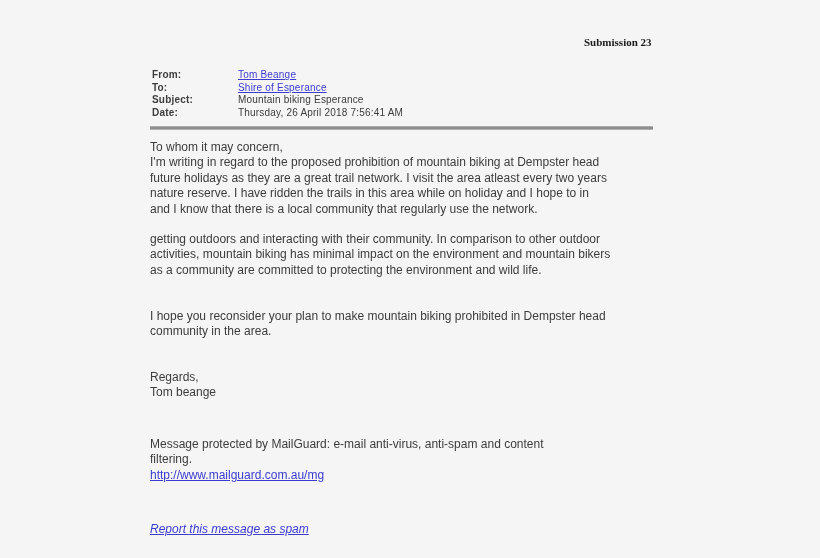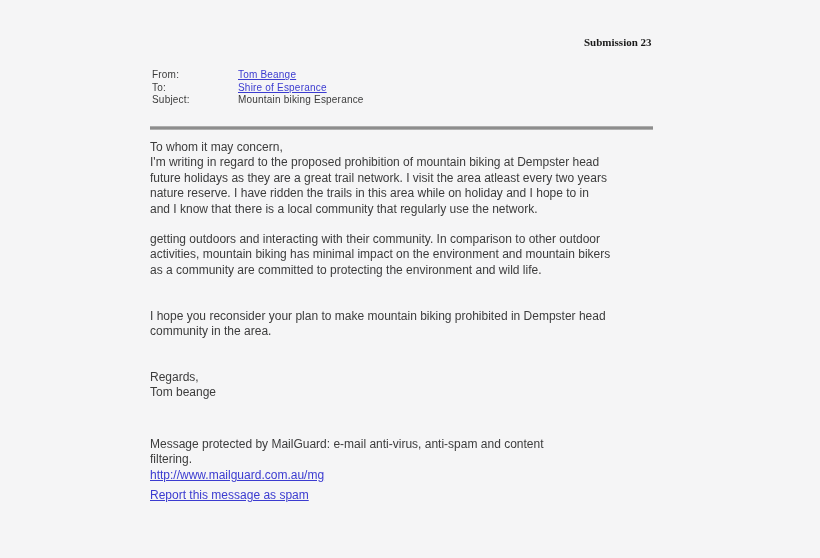--- a/index.html
+++ b/index.html
@@ -16,21 +16,21 @@
     font-family: "Liberation Serif", serif;
     font-weight: bold; font-size: 11px; color: #1a1a1a;
     white-space: nowrap;
   }
 
   .header-block {
     position: absolute; left: 152px; top: 69px;
     font-size: 10px; letter-spacing: 0.2px; color: var(--text, #3c3c3c);
   }
   .header-row { display: flex; line-height: 12.6px; }
-  .header-label { font-weight: normal; width: 86px; flex: 0 0 86px; }
+  .header-label { font-weight: bold; width: 86px; flex: 0 0 86px; }
   .header-value { white-space: nowrap; }
 
   .link {
     color: var(--link, #3b3bd0);
     text-decoration: underline;
     cursor: pointer; white-space: nowrap;
   }
 
   .separator {
     position: absolute; left: 150px; top: 126px;
@@ -42,41 +42,45 @@
     position: absolute; left: 150px; top: 0; width: 560px;
     font-size: 12px; line-height: 15.4px; color: var(--text, #3c3c3c);
   }
   .paragraph { position: absolute; left: 0; }
   .t-line { white-space: nowrap; }
   .p1 { top: 140px; }
   .p2 { top: 232px; }
   .p3 { top: 309px; }
   .p4 { top: 370px; }
   .p5 { top: 429px; margin-top: 8px; }
-  .p6 { top: 488px; }
+  .p6 { top: 522px; font-style: italic; }
 </style>
 </head>
 <body>
 
 <div class="canvas">
 
   <div class="corner-label">Submission 23</div>
 
   <div class="header-block">
     <div class="header-row">
       <span class="header-label">From:</span>
       <span class="header-value link">Tom Beange</span>
     </div>
     <div class="header-row">
       <span class="header-label">To:</span>
       <span class="header-value link">Shire of Esperance</span>
     </div>
     <div class="header-row">
       <span class="header-label">Subject:</span>
       <span class="header-value">Mountain biking Esperance</span>
+    </div>
+    <div class="header-row">
+      <span class="header-label">Date:</span>
+      <span class="header-value">Thursday, 26 April 2018 7:56:41 AM</span>
     </div>
   </div>
 
   <div class="separator"></div>
 
   <div class="email-body">
 
     <div class="paragraph p1">
       <div class="t-line">To whom it may concern,</div>
       <div class="t-line">I'm writing in regard to the proposed prohibition of mountain biking at Dempster head</div>

